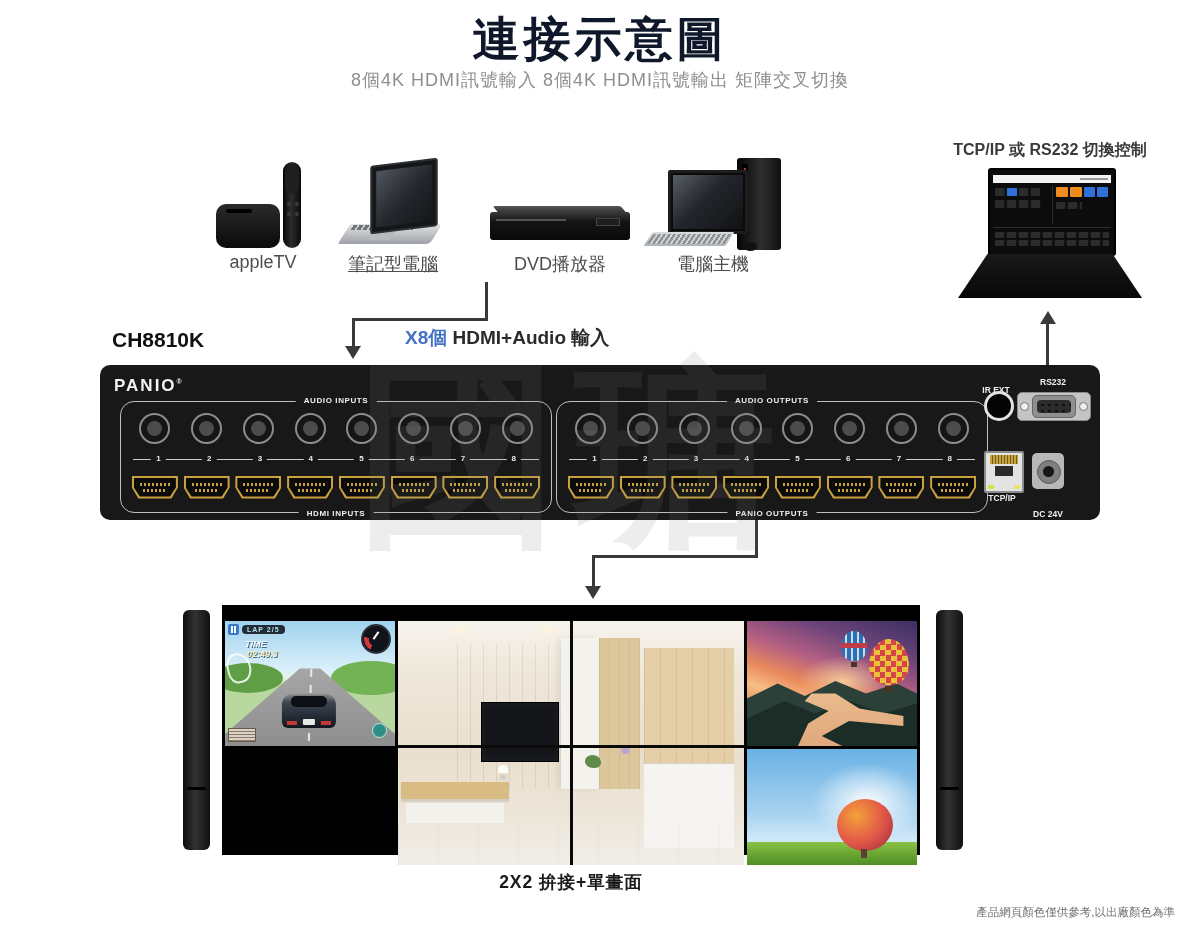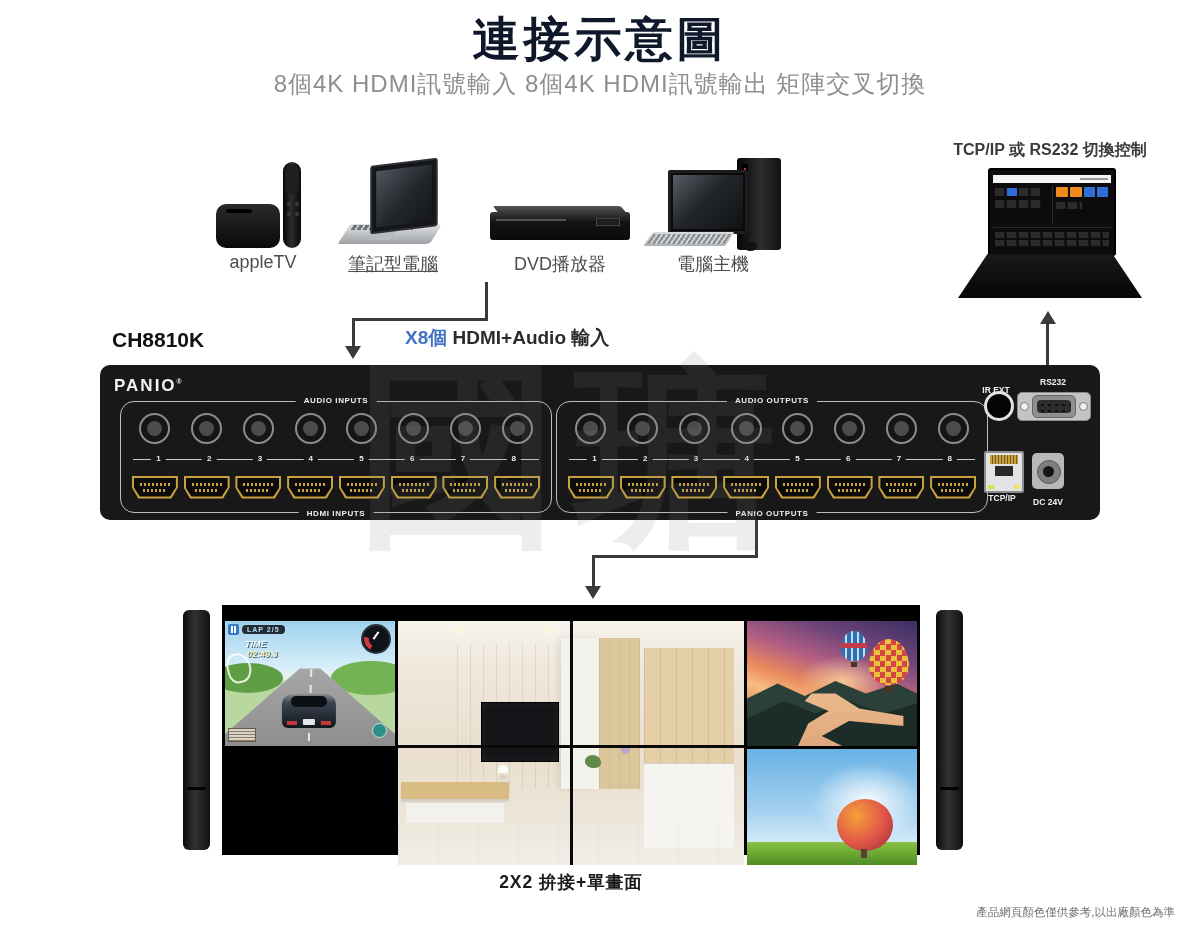--- a/index.html
+++ b/index.html
@@ -2,21 +2,21 @@
 <html><head>
 <meta charset="utf-8">
 <style>
   html,body{margin:0;padding:0;background:#fff;}
   .stage{position:relative;width:1200px;height:937px;background:#fff;overflow:hidden;
          font-family:"Liberation Sans","DejaVu Sans",sans-serif;}
   .abs{position:absolute;}
 
   
   .title{left:0;top:8px;width:1200px;text-align:center;font-size:47px;font-weight:900;color:#0f172a;letter-spacing:4px;}
-  .subtitle{left:0;top:68px;width:1200px;text-align:center;font-size:24px;color:#8e8e8e;letter-spacing:1px;}
+  .subtitle{left:0;top:68px;width:1200px;text-align:center;font-size:18px;color:#8e8e8e;letter-spacing:1px;}
 
   
   .src-label{top:252px;width:170px;text-align:center;font-size:18px;color:#4d4d4d;}
 
   
   .atv-box{left:216px;top:204px;width:64px;height:44px;background:linear-gradient(180deg,#2a2a2a,#0a0a0a);border-radius:10px;}
   .atv-box::after{content:"";position:absolute;left:10px;top:5px;width:26px;height:4px;border-radius:2px;background:#000;}
   .atv-remote{left:283px;top:162px;width:18px;height:86px;background:linear-gradient(90deg,#050505,#2d2d2d 45%,#0a0a0a);border-radius:9px;}
   .atv-remote::before{content:"";position:absolute;left:2px;top:2px;right:2px;height:30px;border-radius:8px;background:#1f1f1f;}
   .atv-remote::after{content:"";position:absolute;left:4px;top:40px;width:4px;height:4px;border-radius:50%;background:#3a3a3a;box-shadow:8px 0 #3a3a3a,0 10px #3a3a3a,8px 10px #3a3a3a;}
@@ -388,21 +388,21 @@
         <div class="dsub">
           <div class="dface"></div>
         </div>
       </div>
     <div class="rj45">
         <div class="led1"></div>
         <div class="led2"></div>
       </div>
     <div class="dcjack"></div>
     <div class="rear-label" style="left:902px;top:128px;">TCP/IP</div>
-    <div class="rear-label" style="left:948px;top:132px;">DC 24V</div>
+    <div class="rear-label" style="left:948px;top:144px;">DC 24V</div>
   </div>
 
   <div class="abs watermark">國瑭</div>
 
   <div class="abs line" style="left:755px;top:520px;width:3px;height:38px;"></div>
   <div class="abs line" style="left:592px;top:555px;width:166px;height:3px;"></div>
   <div class="abs line" style="left:592px;top:555px;width:3px;height:33px;"></div>
   <div class="abs arrow-down" style="left:585px;top:586px;"></div>
 
   <div class="abs speaker" style="left:183px;"></div>

